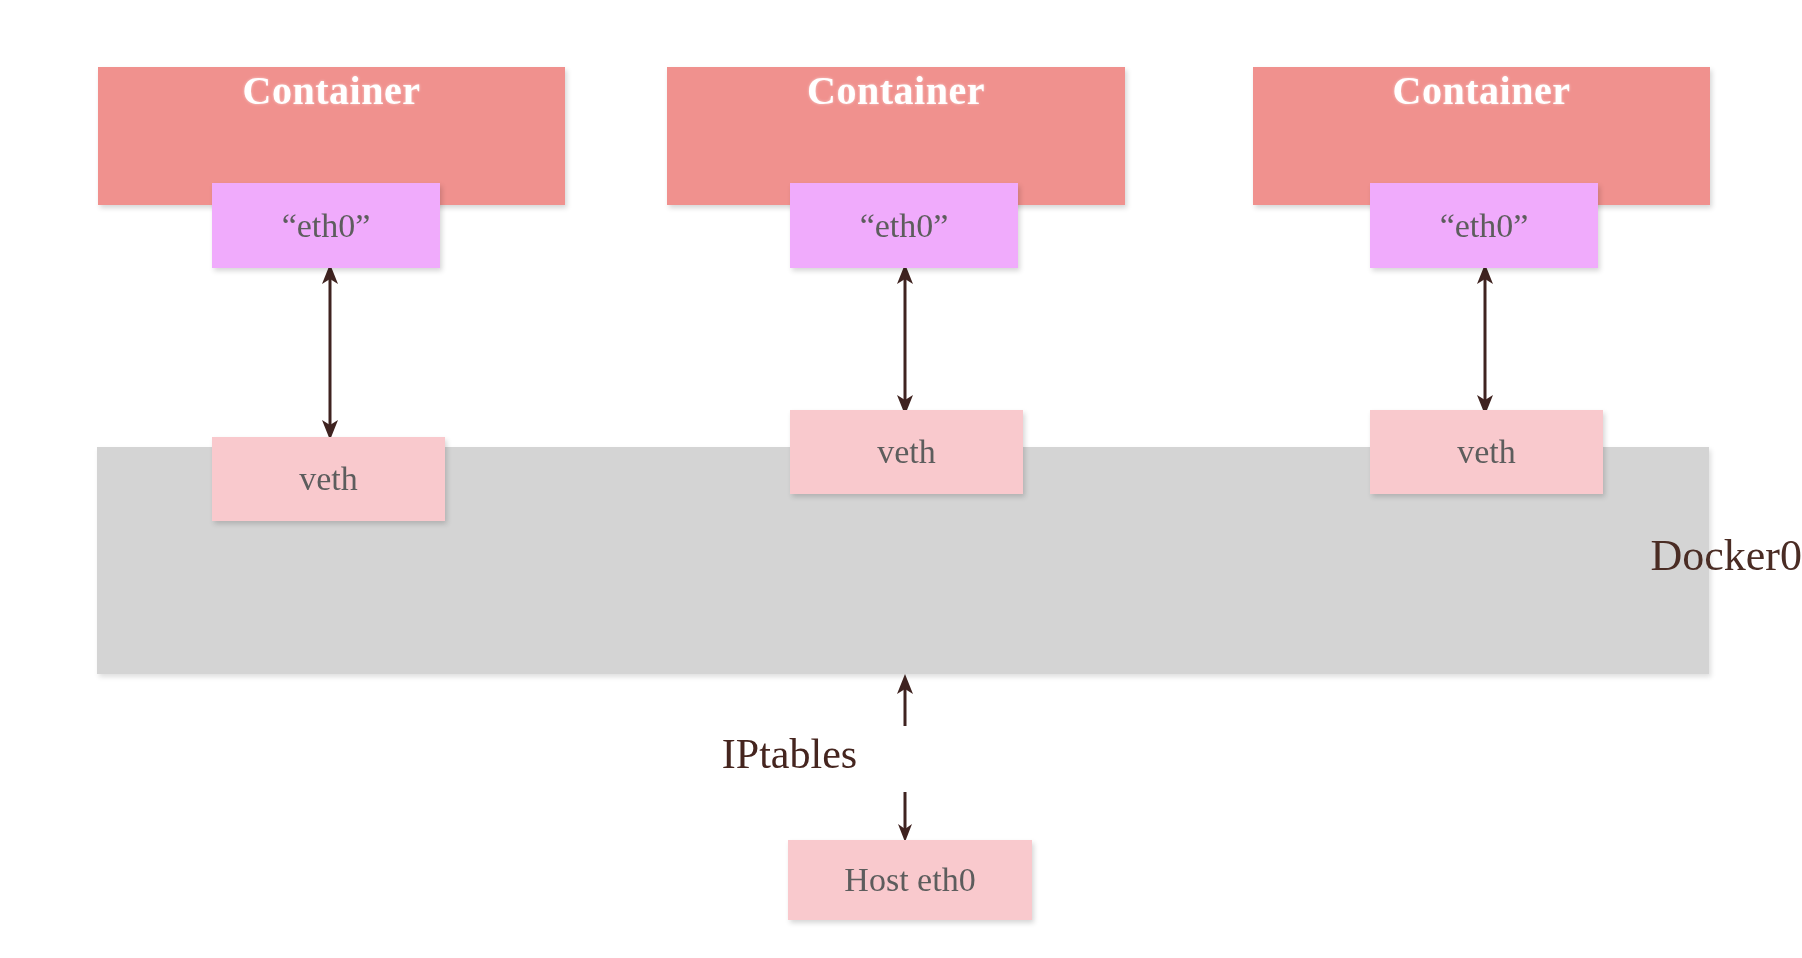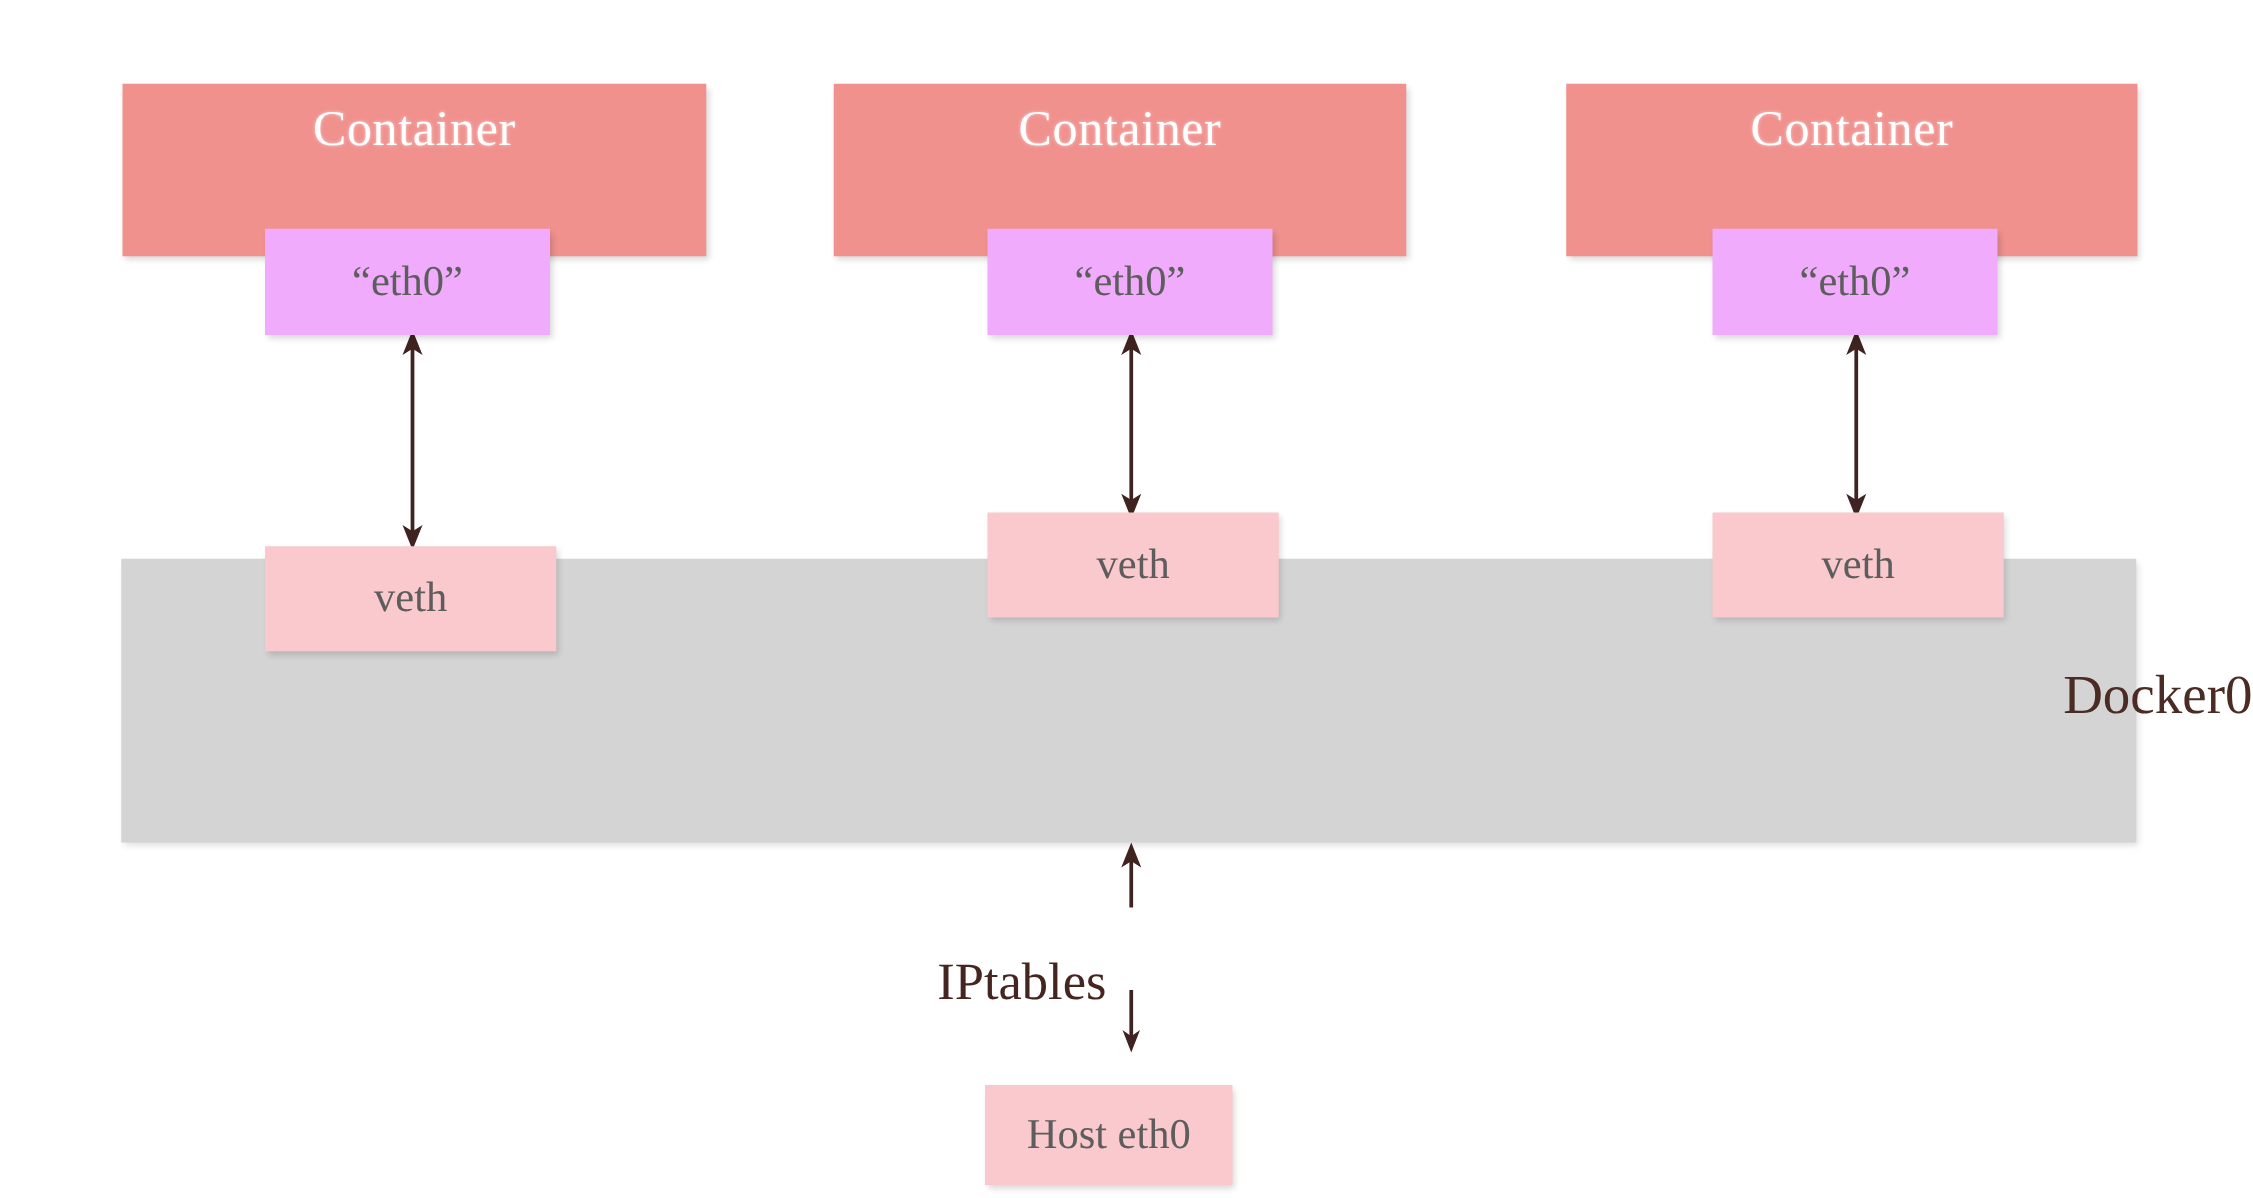--- a/index.html
+++ b/index.html
@@ -30,24 +30,25 @@
     line-height: 1.1;
   }
 
   .container-box {
     background: #f0918e;
     color: #ffffff;
     font-size: 40px;
     font-family: "Liberation Serif", serif;
     letter-spacing: 0.5px;
     align-items: flex-start;
-    padding-top: 14px;
+    padding-top: 2px;
     box-shadow: 2px 3px 5px rgba(0,0,0,0.16);
     z-index: 2;
     text-shadow: 0 0 3px rgba(255,255,255,0.55);
+    font-weight: bold;
   }
 
   .eth0-box {
     background: #f0abfc;
     color: #5d5d5d;
     font-size: 34px;
     font-family: "Liberation Serif", serif;
     box-shadow: 2px 3px 5px rgba(0,0,0,0.16);
     z-index: 4;
   }
@@ -164,24 +165,24 @@
 
   <div class="box veth-box" style="left:1370px; top:410px; width:233px; height:84px;">
     <span>veth</span>
   </div>
 
   <svg class="arrow-svg" style="left:887px; top:674px;" width="36" height="54" viewBox="0 0 36 54">
     <line x1="18" y1="14" x2="18" y2="52" stroke="#3f2320" stroke-width="3"></line>
     <polygon points="18,0 26,20 18,15 10,20" fill="#3f2320"></polygon>
   </svg>
 
-  <div class="iptables-label" style="left:0px; top:762px; width:1579px;padding-left:28px;">IPtables</div>
+  <div class="iptables-label" style="left:0px; top:730px; width:1579px;">IPtables</div>
 
   <svg class="arrow-svg" style="left:890px; top:792px;" width="30" height="50" viewBox="0 0 30 50">
     <line x1="15" y1="0" x2="15" y2="38" stroke="#3f2320" stroke-width="3"></line>
     <polygon points="15,50 22,32 15,37 8,32" fill="#3f2320"></polygon>
   </svg>
 
-  <div class="box host-box" style="left:788px; top:840px; width:198px; height:80px;margin-top:28px;">
+  <div class="box host-box" style="left:788px; top:840px; width:244px; height:80px;">
     <span>Host eth0</span>
   </div>
 
 </div>
 
 </body></html>

